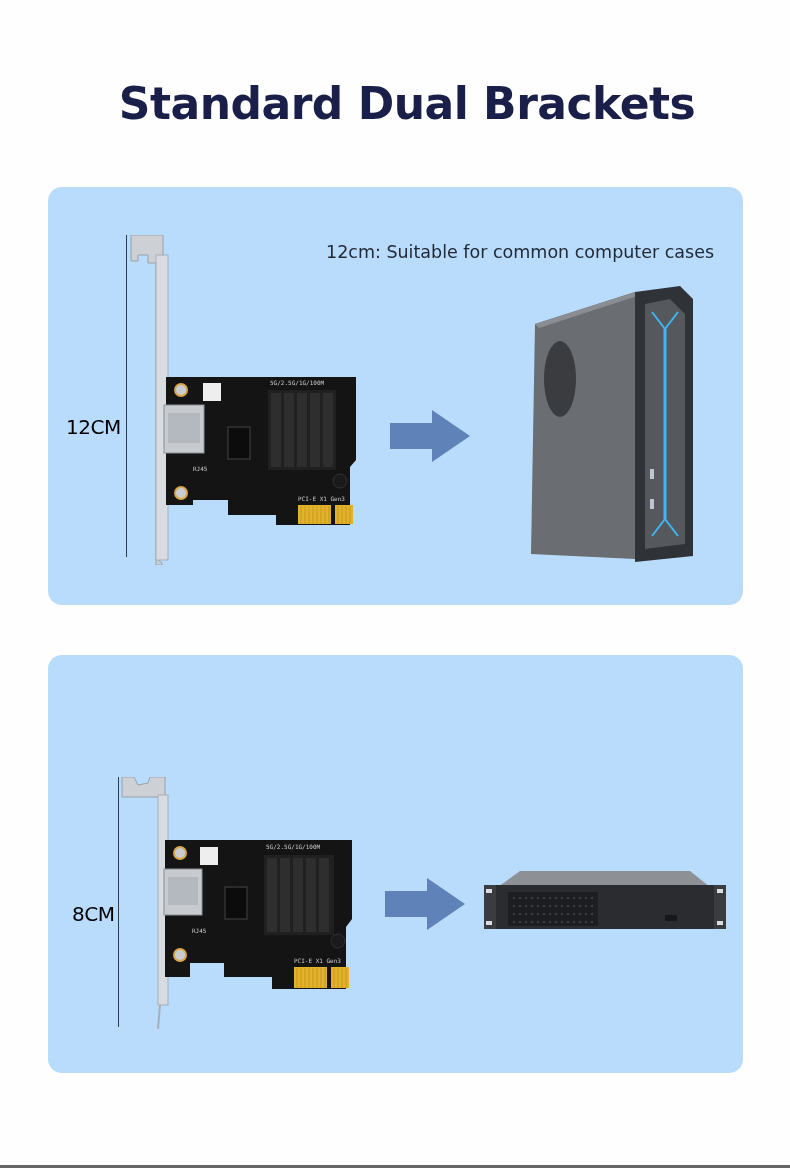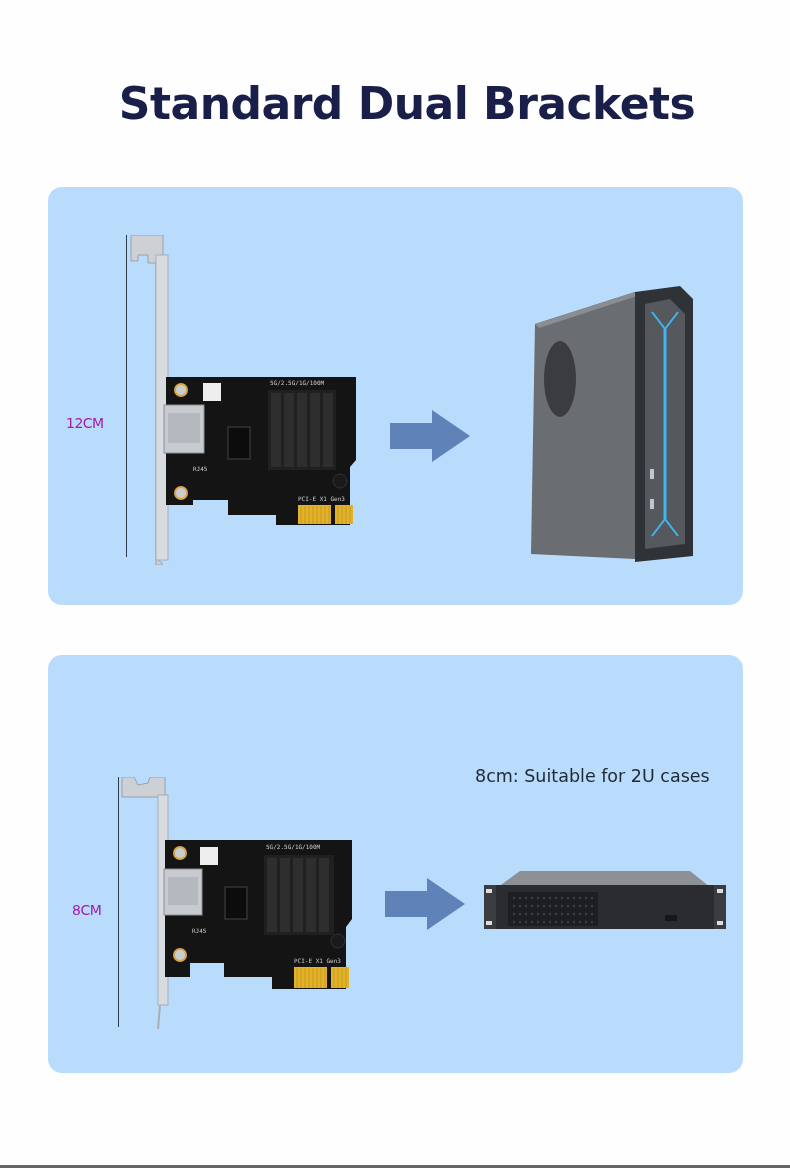--- a/index.html
+++ b/index.html
@@ -3,32 +3,33 @@
 <meta charset="utf-8">
 <style>
   html, body { margin:0; padding:0; }
   body { width:790px; height:1168px; background:#fefefe; position:relative; overflow:hidden; font-family:"DejaVu Sans", sans-serif; }
   .title { position:absolute; left:12px; top:78px; width:790px; text-align:center; font-family:"DejaVu Sans", sans-serif; font-weight:bold; font-size:44px; color:#1a1f4a; letter-spacing:-0.5px; }
   .panel { position:absolute; left:48px; width:695px; background:#b9dcfd; border-radius:14px; }
   .panel.p1 { top:187px; height:418px; }
   .panel.p2 { top:655px; height:418px; }
   .caption { position:absolute; font-size:17.5px; color:#222a36; white-space:nowrap; }
   .dim-line { position:absolute; width:1px; background:#2f3b4a; }
-  .dim-label { position:absolute; font-size:14px; color:#a21caf; letter-spacing:-0.5px; }
+  .dim-label { position:absolute; font-size:20px; color:#000000; letter-spacing:-0.5px; }
   .arrow { position:absolute; }
   .card { position:absolute; }
   .case { position:absolute; }
   .bottom-bar { position:absolute; left:0; top:1165px; width:790px; height:3px; background:#666; }
 </style>
 </head>
 <body>
 
 <div class="title">Standard Dual Brackets</div>
 
 <div class="panel p1">
+  <div class="caption" style="left:278px; top:55px;">12cm: Suitable for common computer cases</div>
 
   <div class="dim-line" style="left:78px; top:48px; height:322px;"></div>
   <div class="dim-label" style="left:18px; top:228px;">12CM</div>
 
   <svg class="card" style="left:80px; top:48px;" width="240" height="330" viewBox="0 0 240 330">
 
     <path d="M3 0 L35 0 L35 22 L30 28 L30 325 L34 328 L34 330 L28 330 L28 325 L28 28 L20 28 L20 20 L10 20 L10 26 L3 26 Z" fill="#cdd1d6" stroke="#9aa0a8" stroke-width="1"></path>
     <rect x="28" y="20" width="12" height="305" fill="#d8dce0" stroke="#a8aeb6" stroke-width="1"></rect>
 
     <path d="M38 142 L228 142 L228 225 L222 232 L222 290 L148 290 L148 280 L100 280 L100 265 L65 265 L65 270 L38 270 Z" fill="#141414"></path>
@@ -90,21 +91,20 @@
     <line x1="150" y1="45" x2="137" y2="28" stroke="#3fb7f2" stroke-width="2"></line>
     <line x1="150" y1="45" x2="163" y2="28" stroke="#3fb7f2" stroke-width="2"></line>
     <line x1="150" y1="235" x2="137" y2="252" stroke="#3fb7f2" stroke-width="2"></line>
     <line x1="150" y1="235" x2="163" y2="252" stroke="#3fb7f2" stroke-width="2"></line>
     <rect x="135" y="185" width="4" height="10" fill="#bfc6cf"></rect>
     <rect x="135" y="215" width="4" height="10" fill="#bfc6cf"></rect>
   </svg>
 </div>
 
 <div class="panel p2">
-  <div class="caption" style="left:427px; top:111px;">8cm: Suitable for 2U cases</div>
 
   <div class="dim-line" style="left:70px; top:122px; height:250px;"></div>
   <div class="dim-label" style="left:24px; top:247px;text-align:right;">8CM</div>
 
   <svg class="card" style="left:72px; top:122px;" width="240" height="255" viewBox="0 0 240 255">
 
     <path d="M2 0 L14 0 L18 8 L28 6 L30 0 L45 0 L45 20 L2 20 Z" fill="#cdd1d6" stroke="#9aa0a8"></path>
     <rect x="38" y="18" width="10" height="210" fill="#d8dce0" stroke="#a8aeb6"></rect>
     <line x1="40" y1="228" x2="38" y2="252" stroke="#a8aeb6" stroke-width="2"></line>
 

